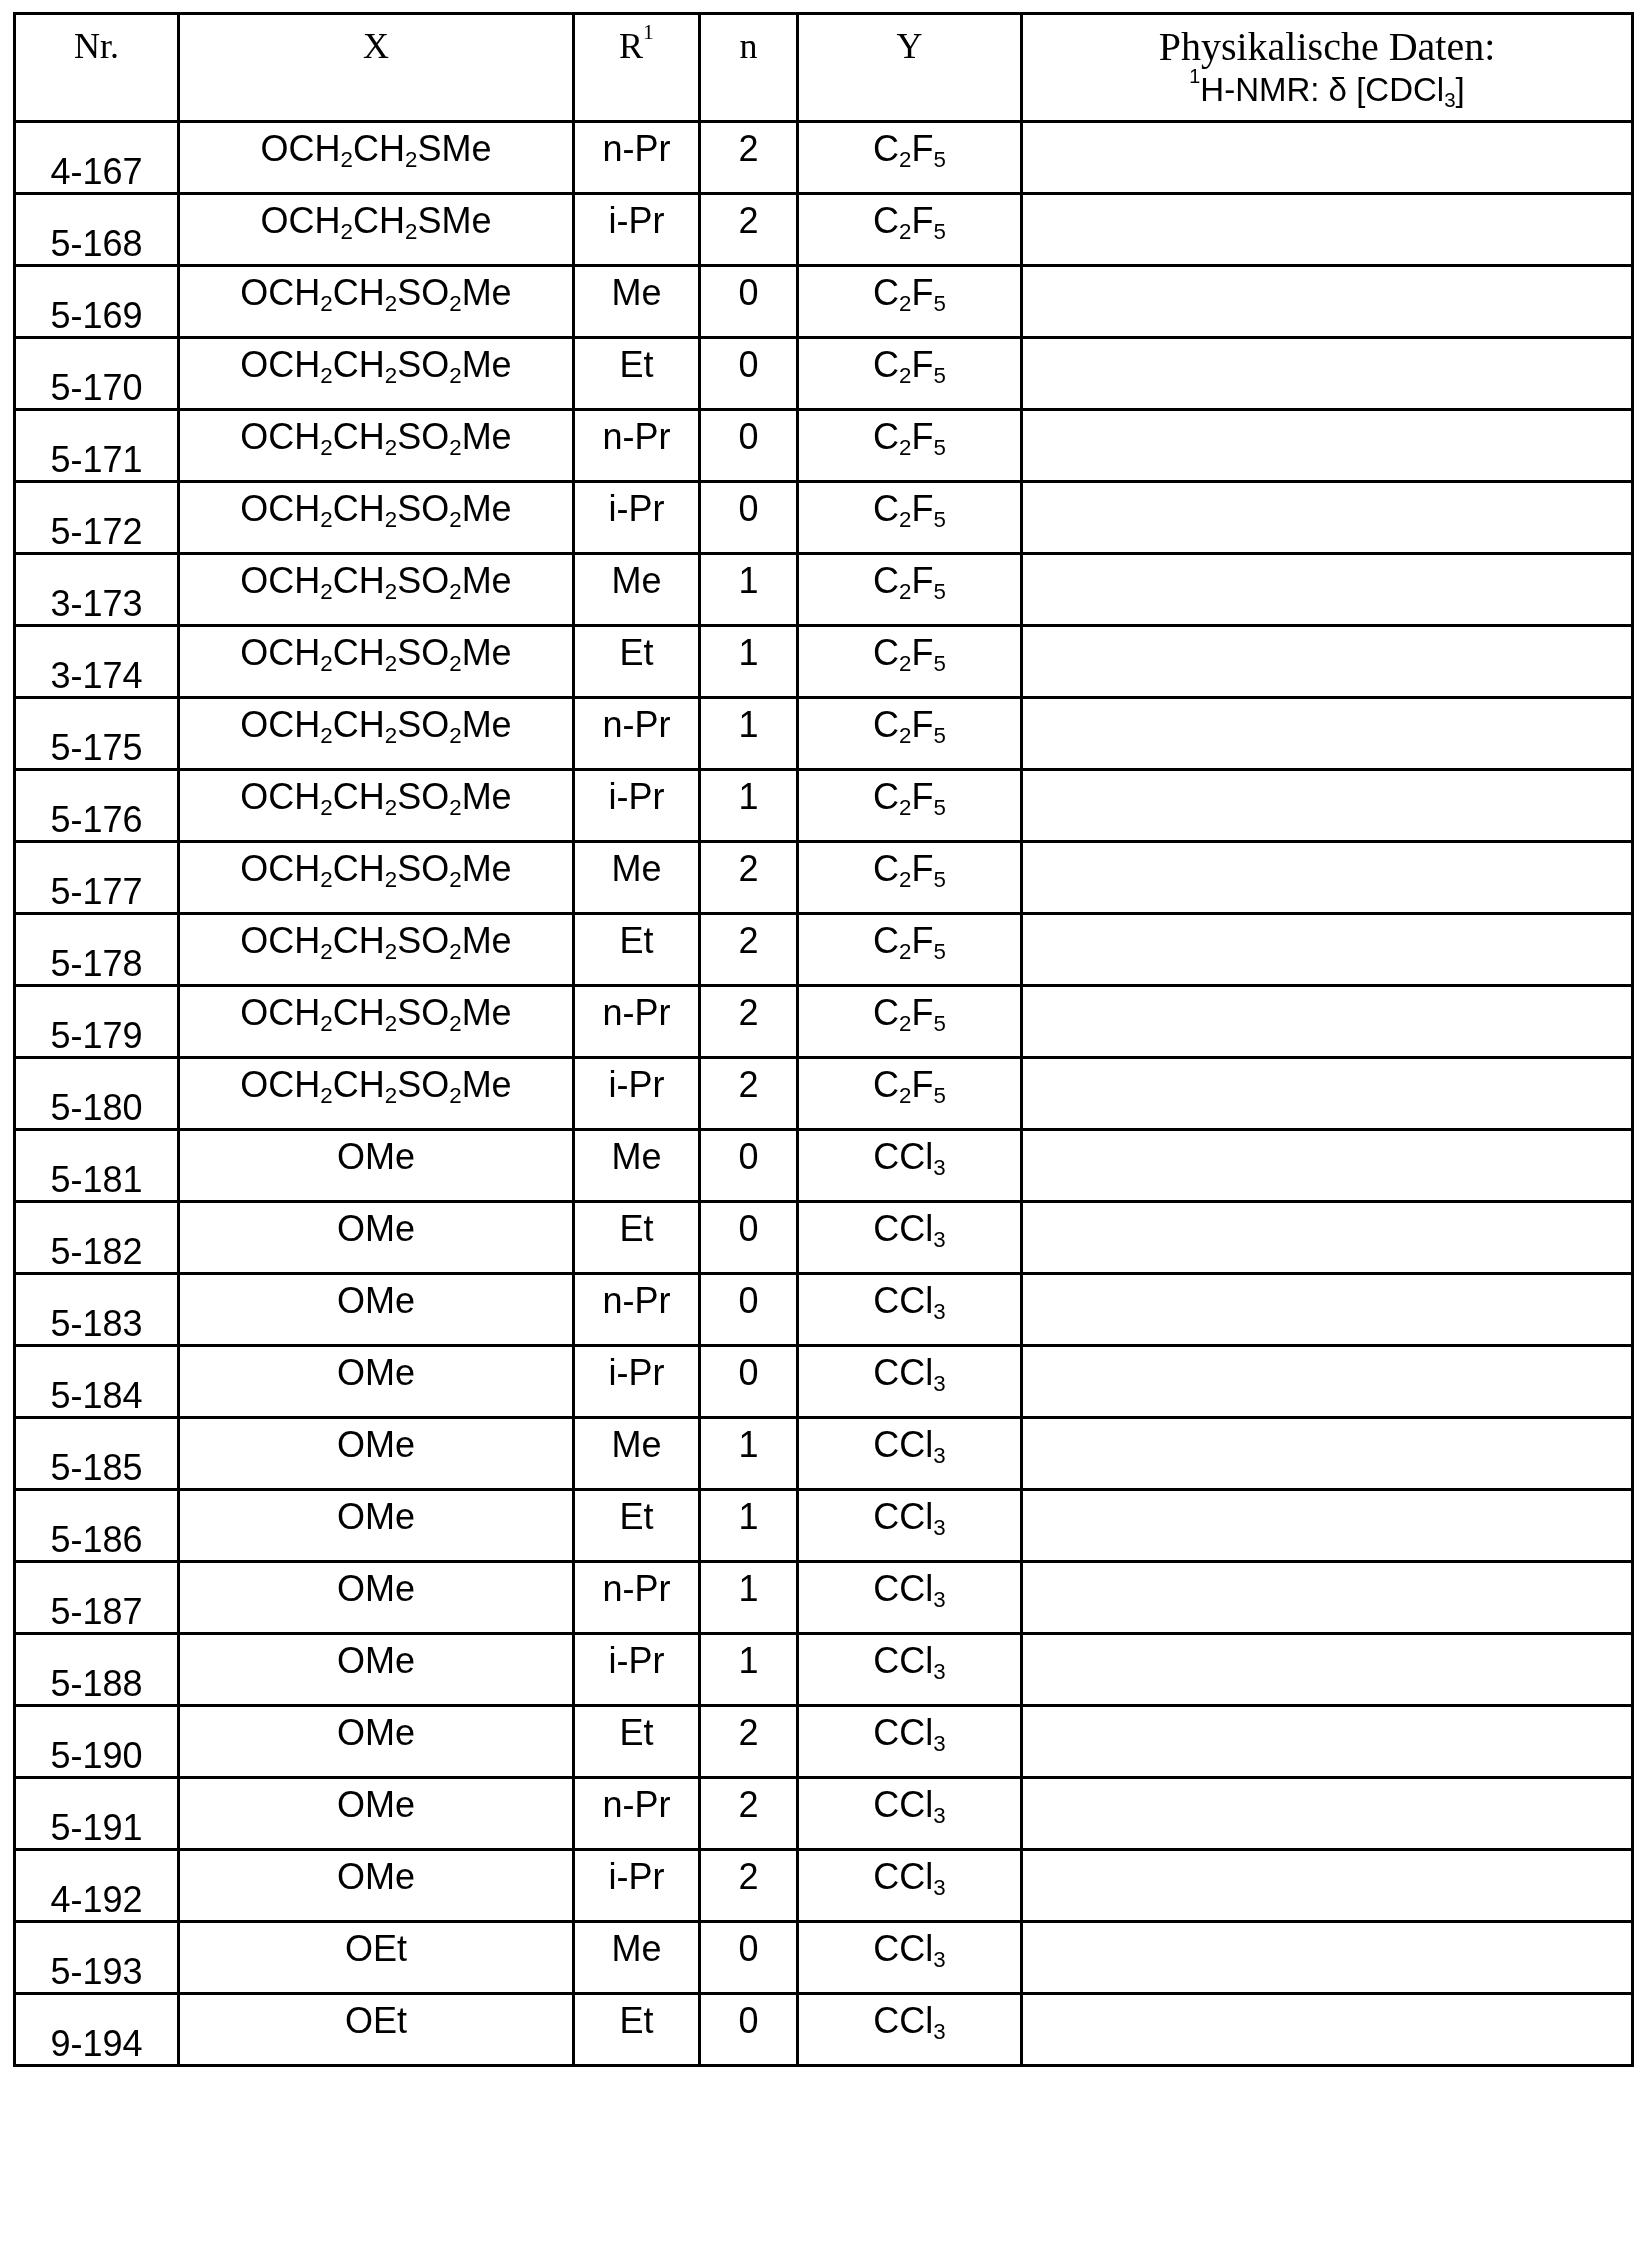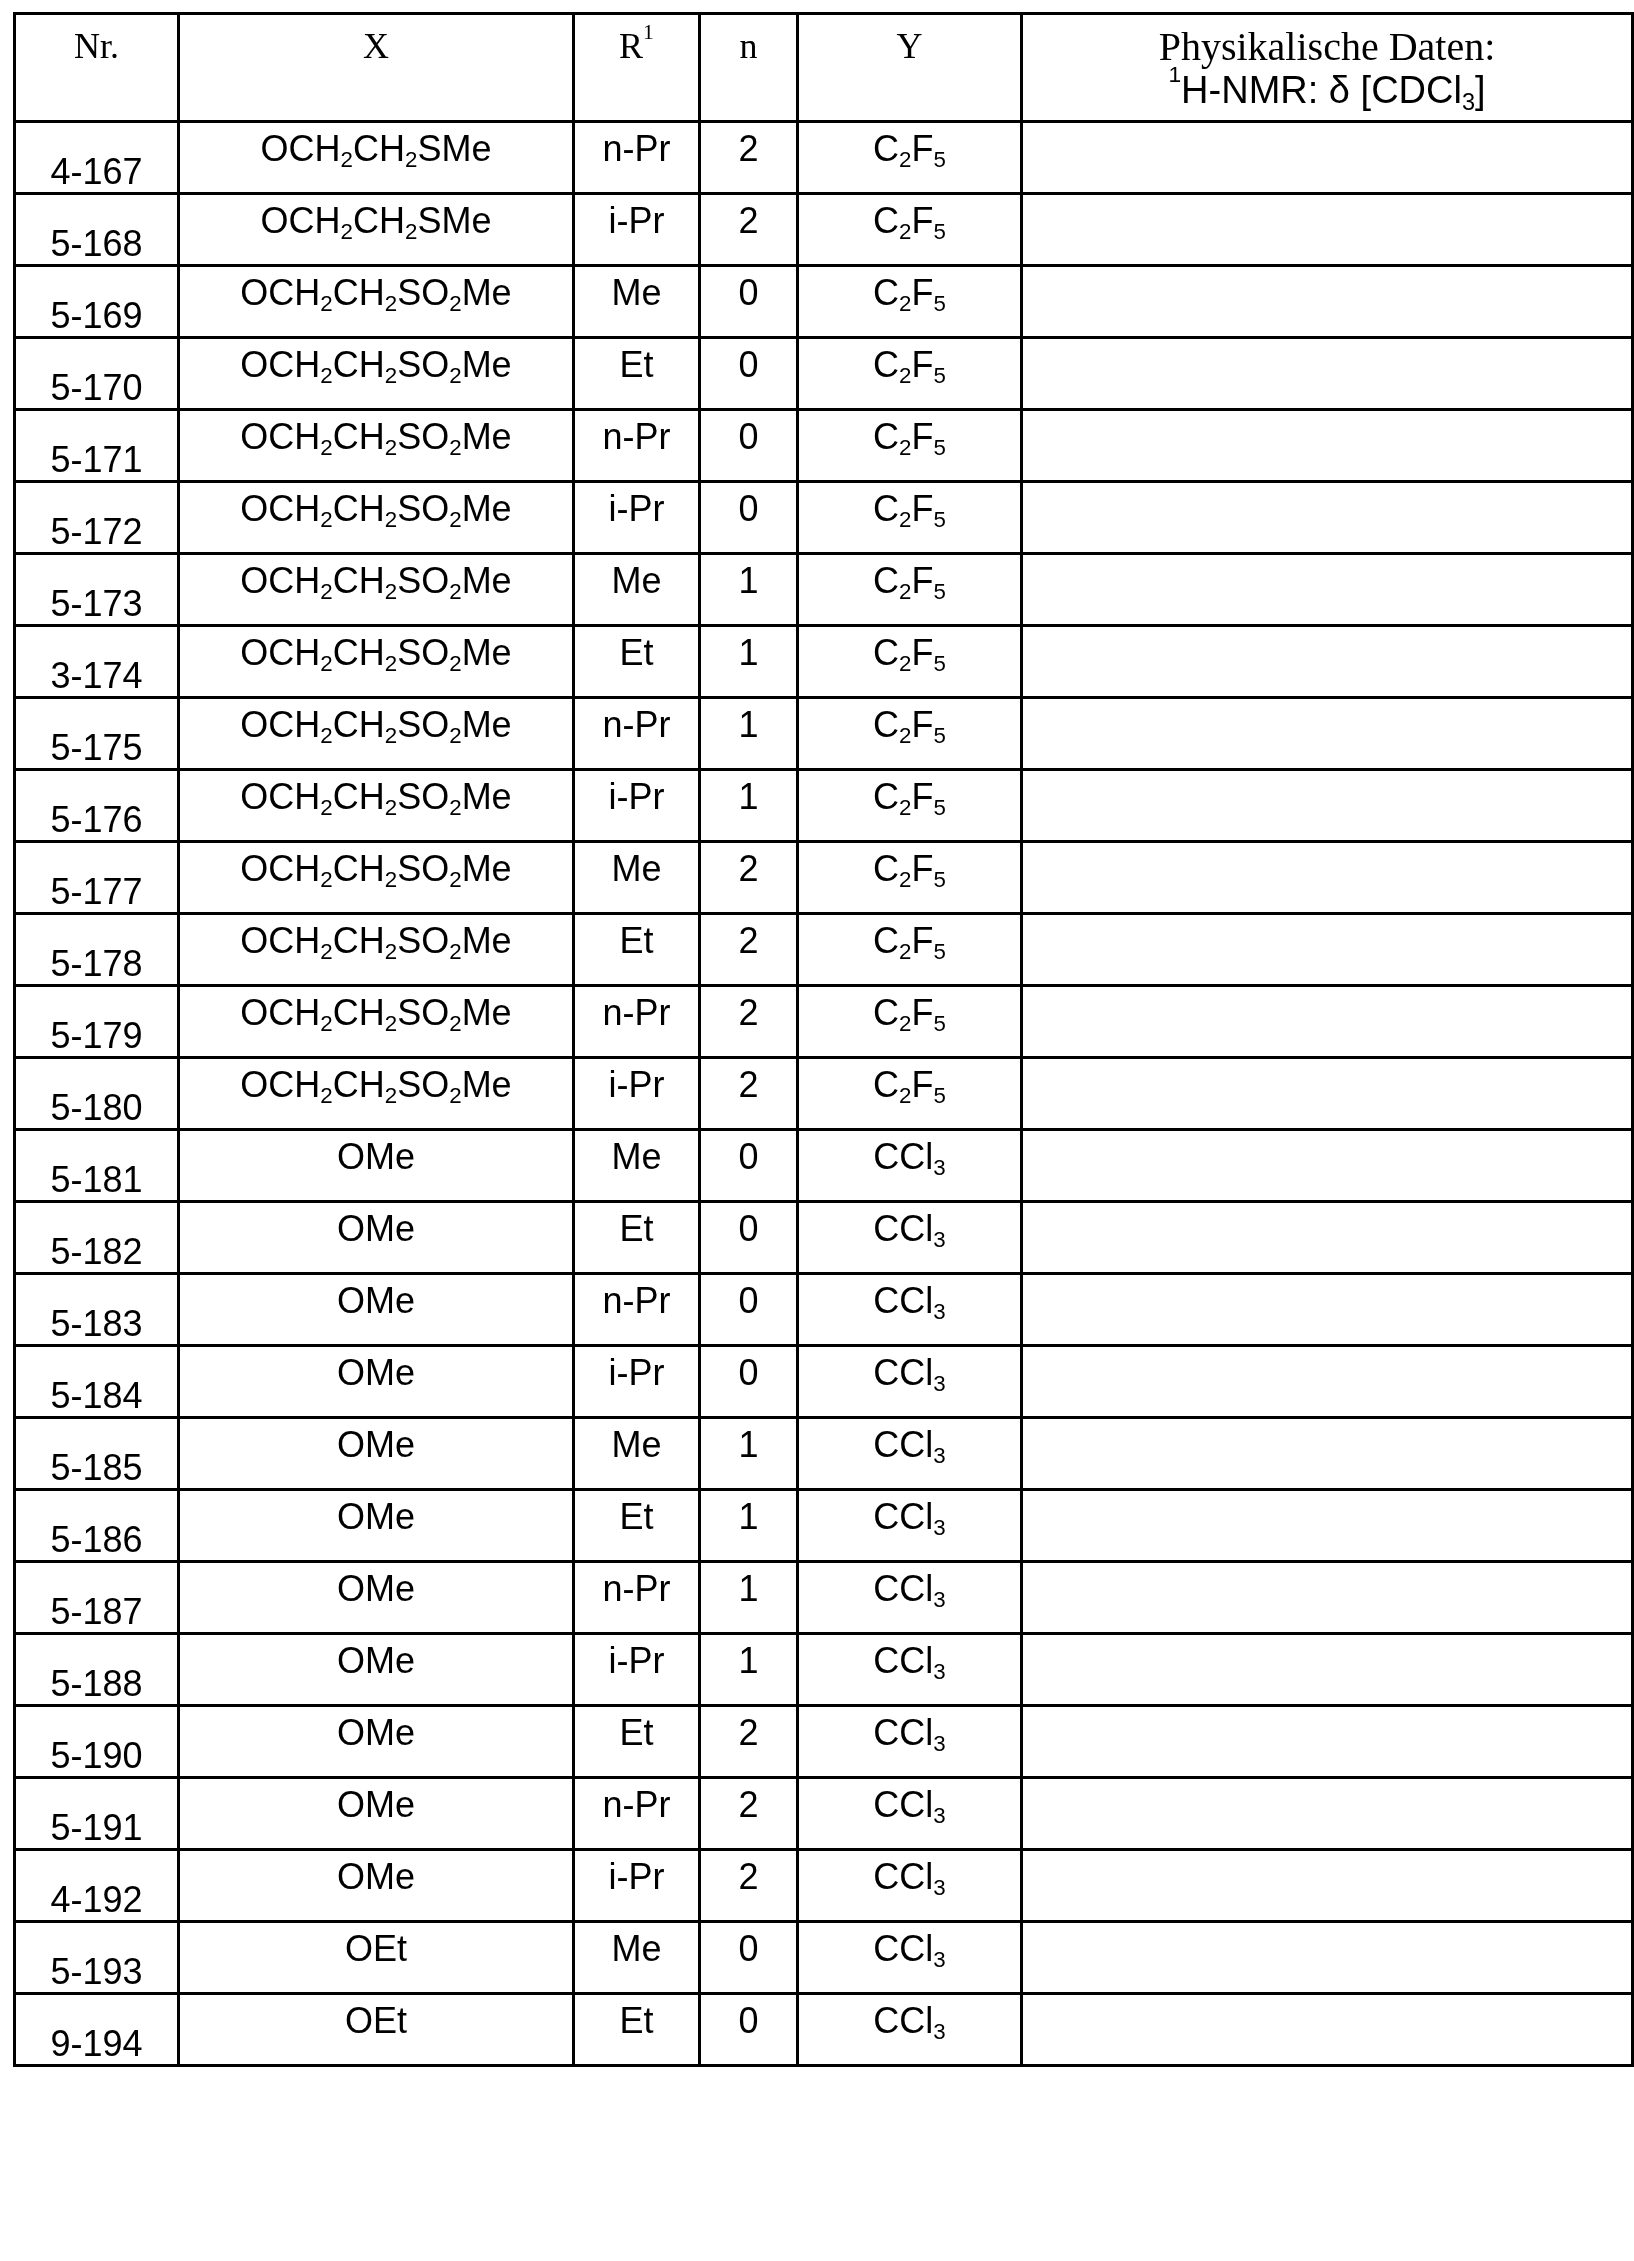--- a/index.html
+++ b/index.html
@@ -11,21 +11,21 @@
            font-size: 36px; position: relative; vertical-align: top; }
   col.c-nr { width: 164px; }
   col.c-x { width: 395px; }
   col.c-r { width: 126px; }
   col.c-n { width: 98px; }
   col.c-y { width: 224px; }
   col.c-p { width: 611px; }
   thead th { height: 105px; text-align: center; }
   thead th .h1 { display: block; padding-top: 11.5px; line-height: 41px; font-family: Liberation Serif, serif; }
   thead th.phys .h1 { font-size: 40px; }
-  thead th.phys .h2 { display: block; font-size: 38px; line-height: 46px; }
+  thead th.phys .h2 { display: block; font-size: 33px; line-height: 46px; }
   tbody td { height: 69px; text-align: center; }
   tbody td .val { display: block; padding-top: 6.6px; line-height: 39px; }
   tbody td.nr .val { padding-top: 29.5px; }
   sub { font-size: 0.62em; vertical-align: -0.28em; line-height: 0; }
   sup { font-size: 0.6em; vertical-align: 0.9em; line-height: 0; }
 </style>
 </head>
 <body>
 
 <table>
@@ -176,21 +176,21 @@
         </td>
         <td class="y">
           <span class="val"><span>C</span><sub>2</sub><span>F</span><sub>5</sub></span>
         </td>
         <td class="phys">
           <span class="val"></span>
         </td>
       </tr>
       <tr>
         <td class="nr">
-          <span class="val">5-173</span>
+          <span class="val">3-173</span>
         </td>
         <td class="x">
           <span class="val"><span>OCH</span><sub>2</sub><span>CH</span><sub>2</sub><span>SO</span><sub>2</sub><span>Me</span></span>
         </td>
         <td class="r1">
           <span class="val">Me</span>
         </td>
         <td class="n">
           <span class="val">1</span>
         </td>

